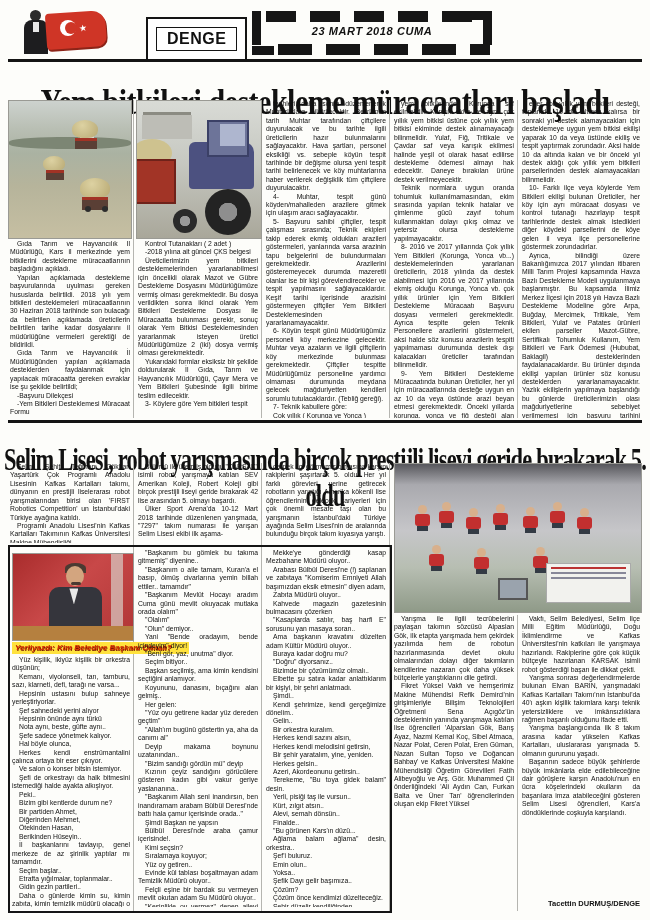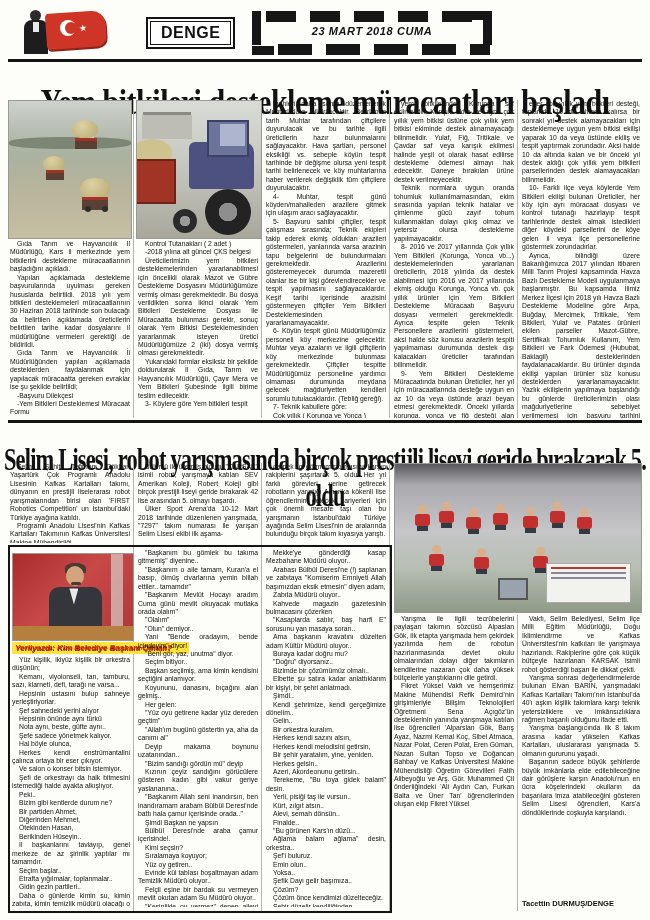--- a/index.html
+++ b/index.html
@@ -9,21 +9,21 @@
   .hdr-rule{position:absolute;left:8px;width:634px;height:3px;background:#141414;}
   .logo{position:absolute;left:24px;top:6px;width:86px;height:50px;}
   .logo .fig-head{position:absolute;left:6px;top:4px;width:11px;height:11px;border-radius:50%;background:#2b2b2b;}
   .logo .fig-body{position:absolute;left:0px;top:14px;width:24px;height:34px;border-radius:8px 8px 0 0;background:#1d1d1f;}
   .logo .fig-shirt{position:absolute;left:9px;top:16px;width:6px;height:10px;background:#e8e8e8;}
   .logo .flag{position:absolute;left:22px;top:6px;width:60px;height:36px;background:#cf3526;
               border-radius:4px 14px 10px 4px;transform:rotate(-4deg);box-shadow:1px 2px 0 #8d2418;}
   .logo .crescent{position:absolute;left:36px;top:14px;width:16px;height:16px;border-radius:50%;background:#fff;}
   .logo .crescent-in{position:absolute;left:41px;top:16px;width:12px;height:12px;border-radius:50%;background:#cf3526;}
   .logo .star{position:absolute;left:55px;top:17px;font-size:9px;color:#fff;transform:rotate(-10deg);}
-  .dbox{position:absolute;border:2px solid #141414;padding:2px;background:#fff;}
+  .dbox{position:absolute;border:2px solid #141414;padding:8px;background:#fff;}
   .dbox .inner{border:1px solid #141414;padding:2px 10px;font-weight:bold;font-size:16px;
                font-family:"Liberation Sans",sans-serif;letter-spacing:0.5px;white-space:nowrap;}
   .name-box{left:146px;top:17px;}
   .pg-box{left:534px;top:17px;}
   .pg-box .inner{font-size:15px;}
   .deco{position:absolute;left:252px;top:11px;width:240px;height:44px;}
   .deco .row-t{position:absolute;left:14px;right:14px;top:0;height:11px;
                background:repeating-linear-gradient(90deg,#161616 0 30px,transparent 30px 44px);}
   .deco .row-b{position:absolute;left:26px;right:2px;bottom:0;height:11px;
                background:repeating-linear-gradient(90deg,#161616 0 34px,transparent 34px 48px);}
@@ -83,21 +83,21 @@
   .ph-team .kid{position:absolute;width:15px;height:26px;}
   .ph-team .kid .h{position:absolute;left:3px;top:0;width:9px;height:9px;border-radius:50%;background:#d8b08c;}
   .ph-team .kid .t{position:absolute;left:0;top:9px;width:15px;height:12px;border-radius:3px;background:#c22f2f;}
   .ph-team .kid .l{position:absolute;left:2px;top:21px;width:11px;height:5px;background:#333a44;}
   .ph-team .robot{position:absolute;left:42%;bottom:8%;width:26px;height:18px;background:#9aa3ad;border:2px solid #555;}
   
   .oped-box{position:absolute;border:2px solid #141414;background:transparent;}
   .oped-caption{position:absolute;background:#ffe23d;color:#d42a00;font-weight:bold;font-style:italic;
                 font-size:8px;line-height:12px;white-space:nowrap;overflow:hidden;padding-left:3px;
                 text-shadow:0.5px 0.5px 0 #7a1800;}
-  .byline{position:absolute;font-weight:bold;font-size:7.5px;}
+  .byline{position:absolute;font-weight:bold;font-size:7.5px;text-align:right;}
 </style>
 </head>
 <body>
 
 <div class="page">
 
   <div class="logo">
     <div class="fig-head"></div>
     <div class="fig-body"></div>
     <div class="fig-shirt"></div>

